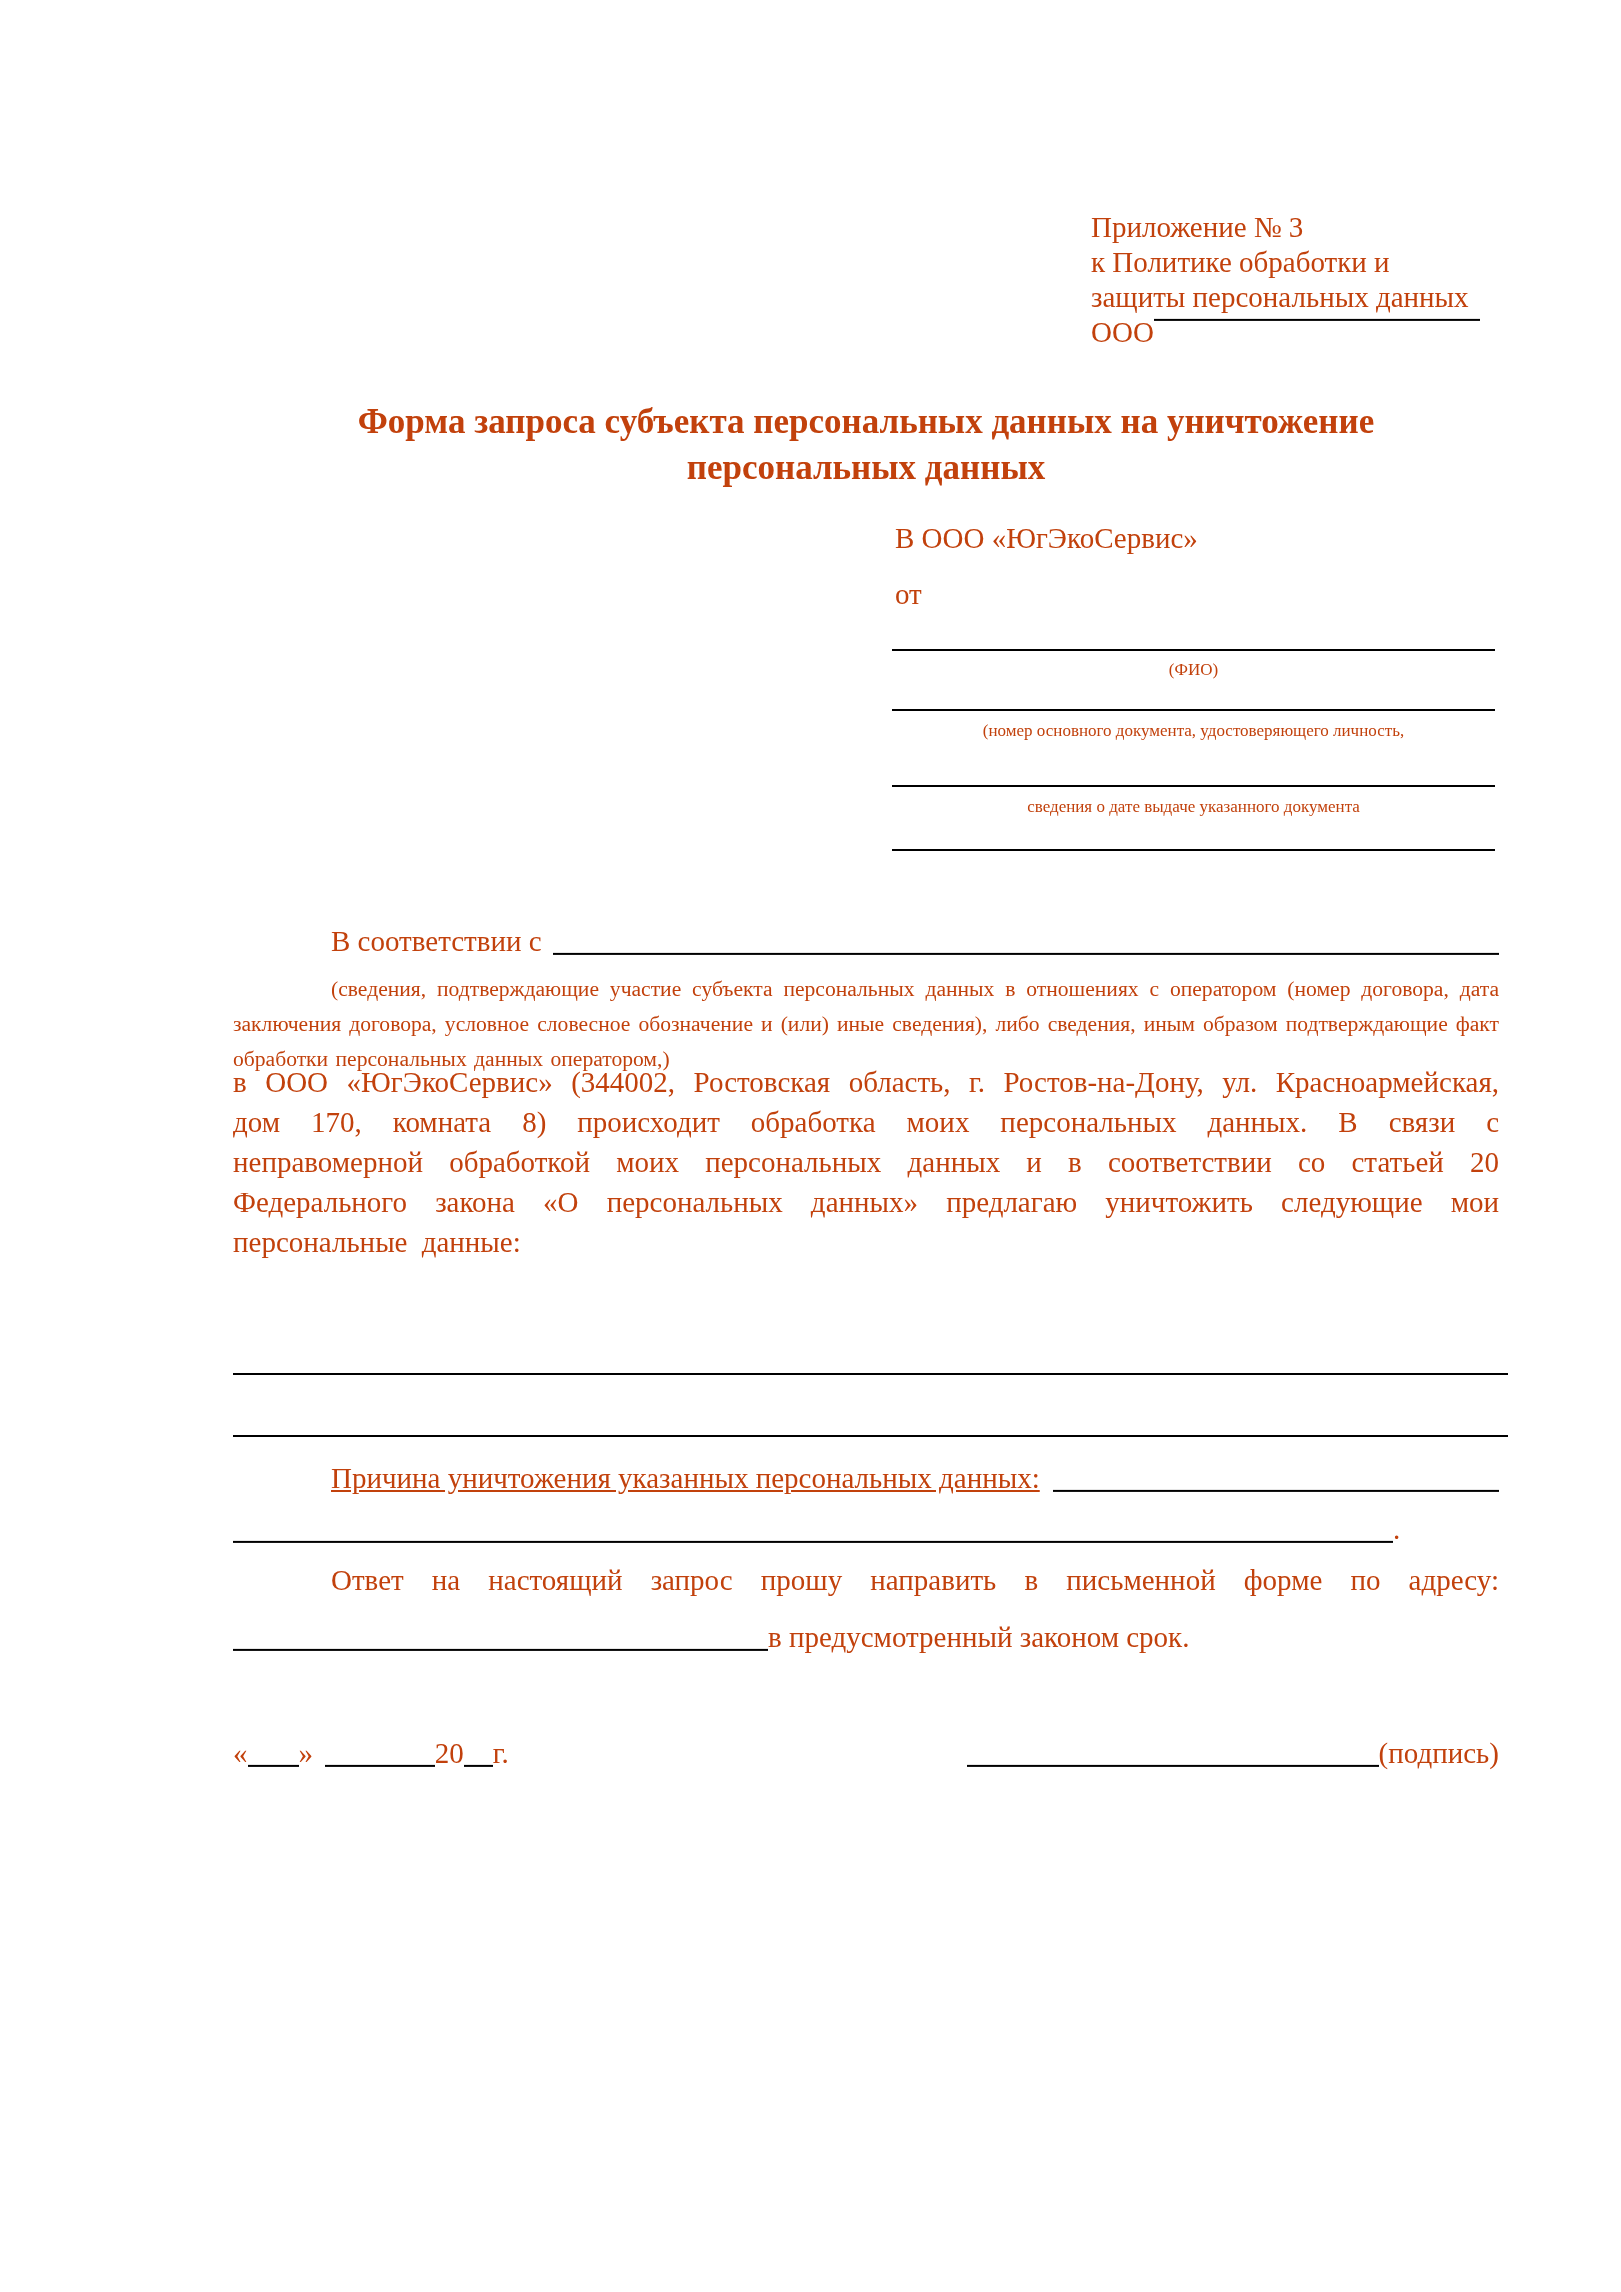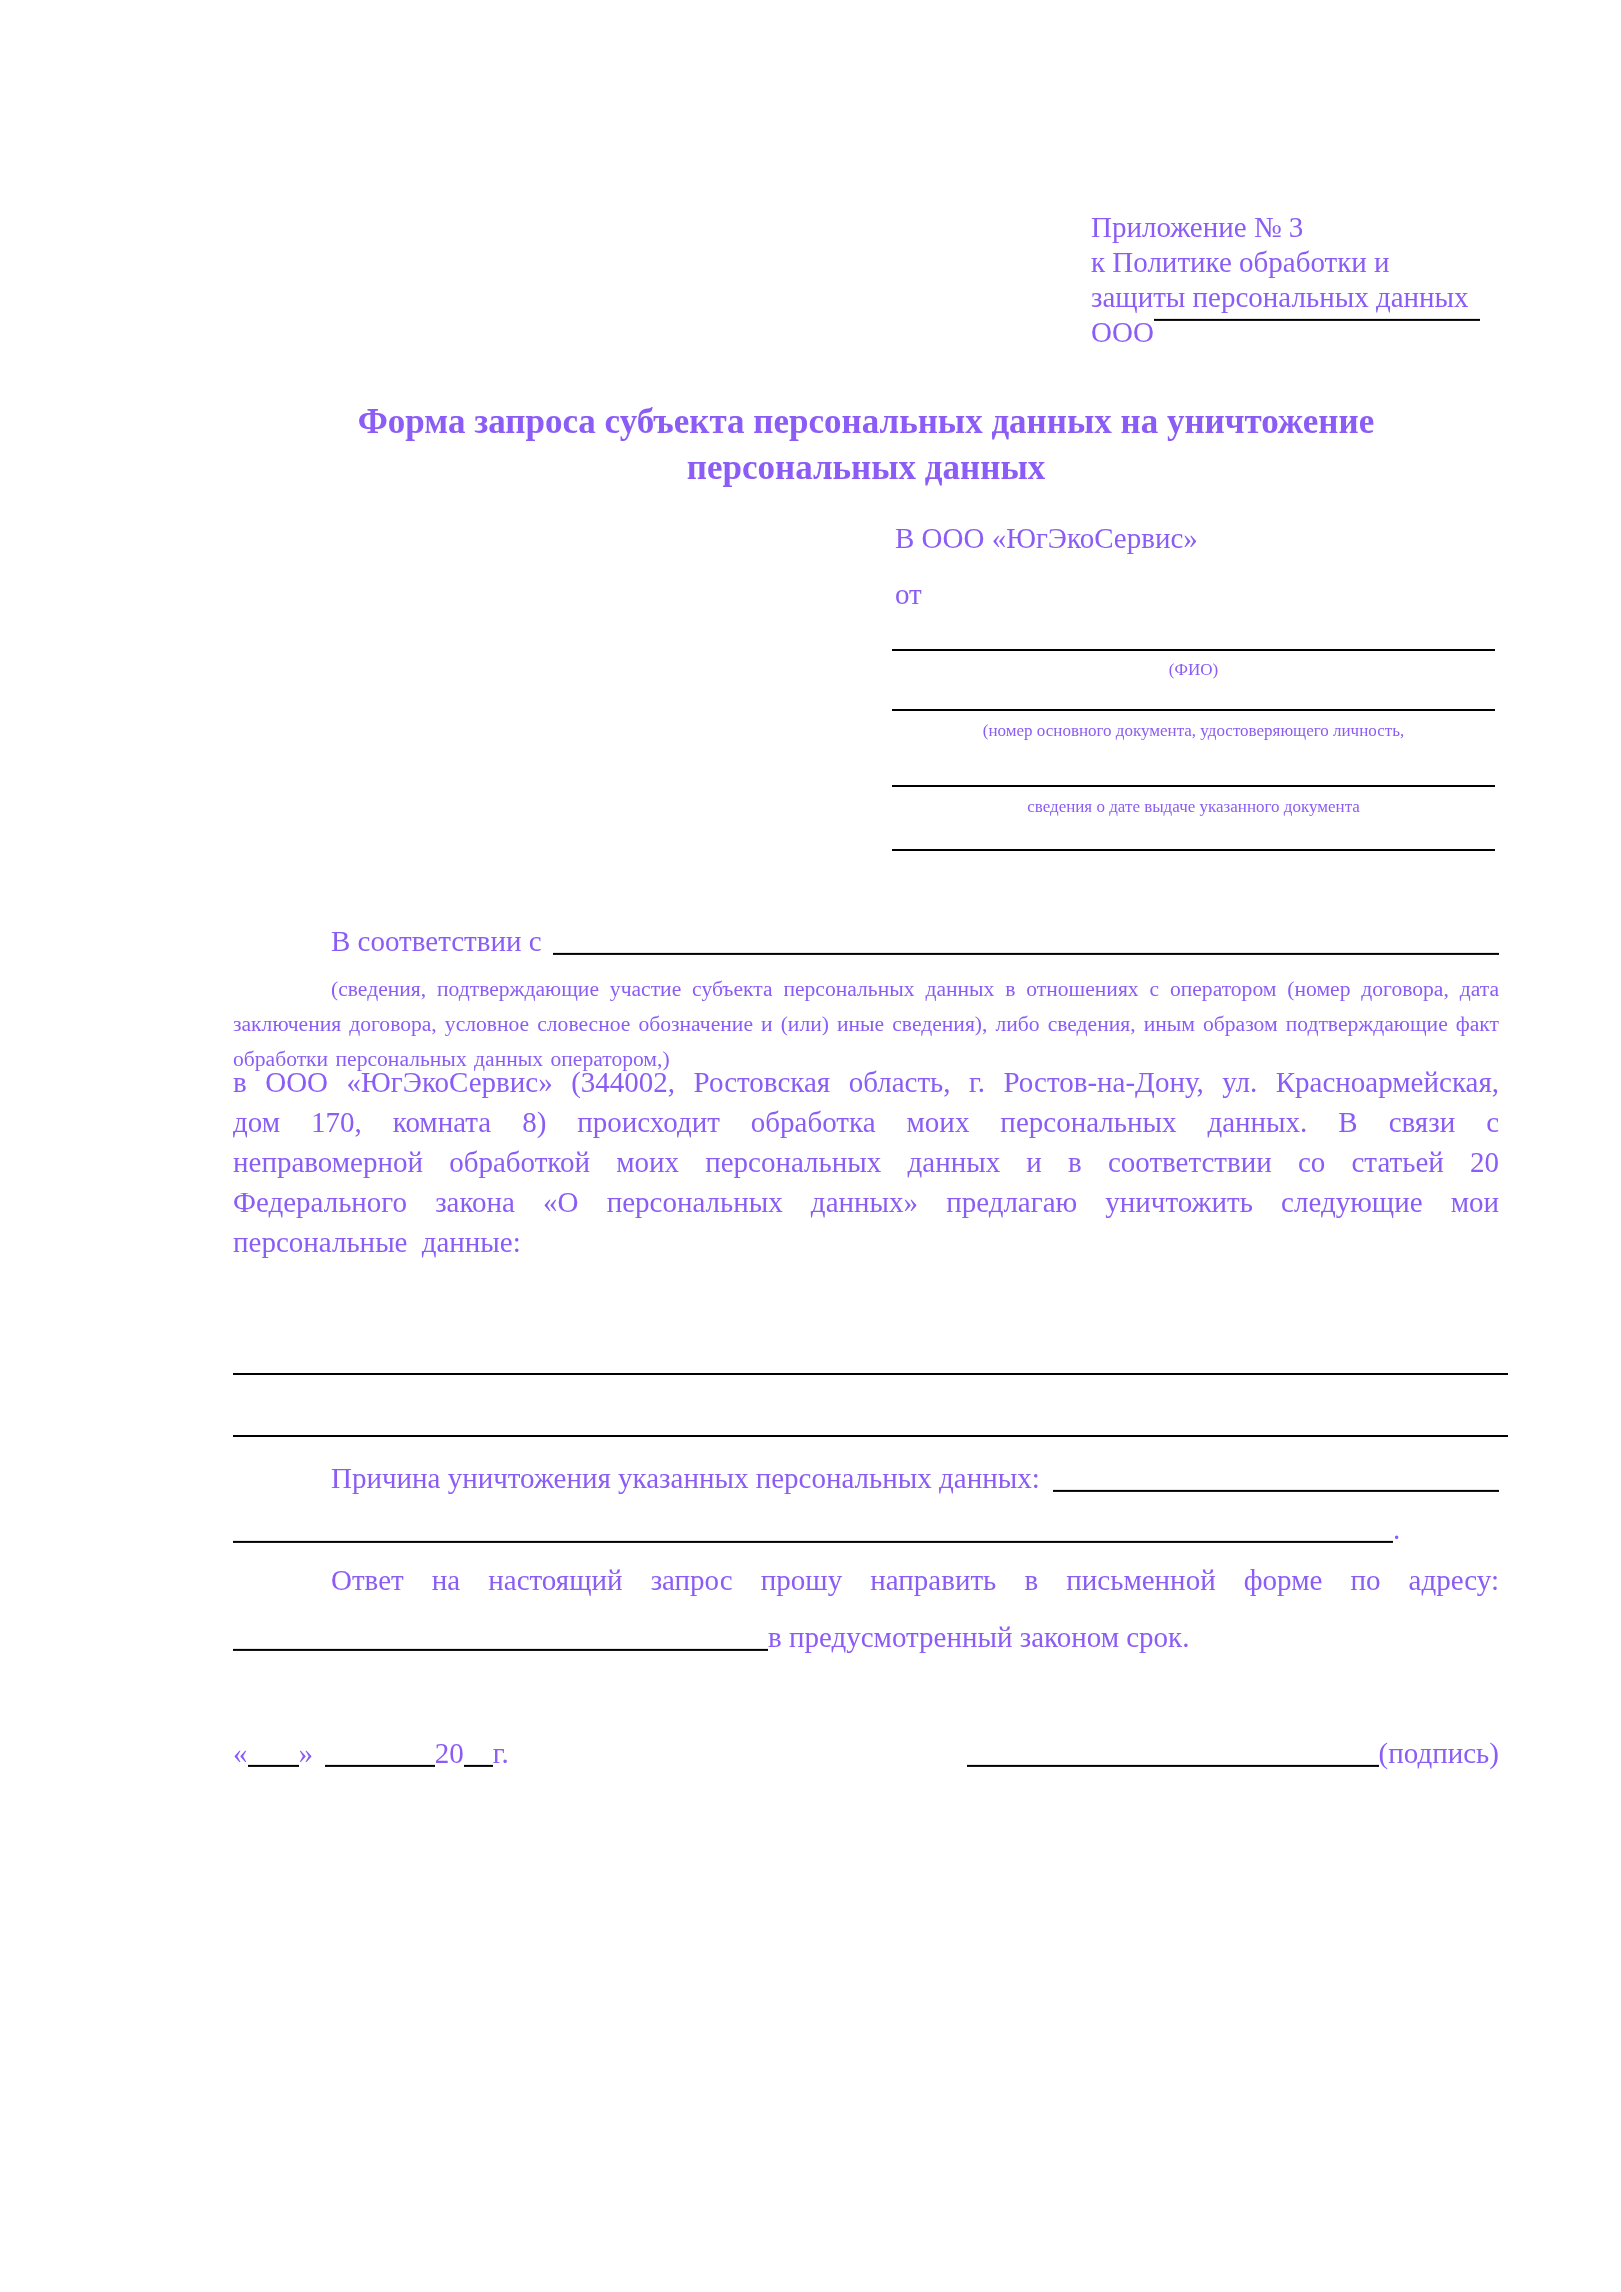--- a/index.html
+++ b/index.html
@@ -1,21 +1,21 @@
 <!DOCTYPE html>
 <html lang="ru"><head>
 <meta charset="utf-8">
 <style>
   html, body { margin: 0; padding: 0; background: #ffffff; }
   .page {
     position: relative;
     width: 1621px;
     height: 2293px;
     background: #ffffff;
-    color: #8b5cf6;
+    color: #c2410c;
     font-family: "Liberation Serif", "DejaVu Serif", serif;
     overflow: hidden;
   }
   .abs { position: absolute; }
 
   
   .t  { font-size: 29px; line-height: 37px; }
   
   .sm { font-size: 17px; line-height: 29px; }
 
@@ -62,21 +62,21 @@
     left: 233px; top: 1062px; width: 1266px;
     font-size: 29px; line-height: 40px;
     text-align: justify;
     word-spacing: 6.9px;
   }
 
   .rule-a { left: 233px; top: 1373px; width: 1275px; height: 0; border-top: 2.9px solid #000; }
   .rule-b { left: 233px; top: 1435px; width: 1275px; height: 0; border-top: 2.9px solid #000; }
 
   .reason { left: 233px; top: 1460px; width: 1266px; }
-  .reason .lead { padding-left: 98px; white-space: nowrap; }
+  .reason .lead { padding-left: 98px; white-space: nowrap; text-decoration: underline; }
 
   .reason2 { left: 233px; top: 1511px; width: 1266px; }
 
   .reply-lead {
     left: 233px; top: 1562px; width: 1266px;
     font-size: 29px; line-height: 37px;
     text-align: justify; text-align-last: justify;
     text-indent: 98px;
   }
 

